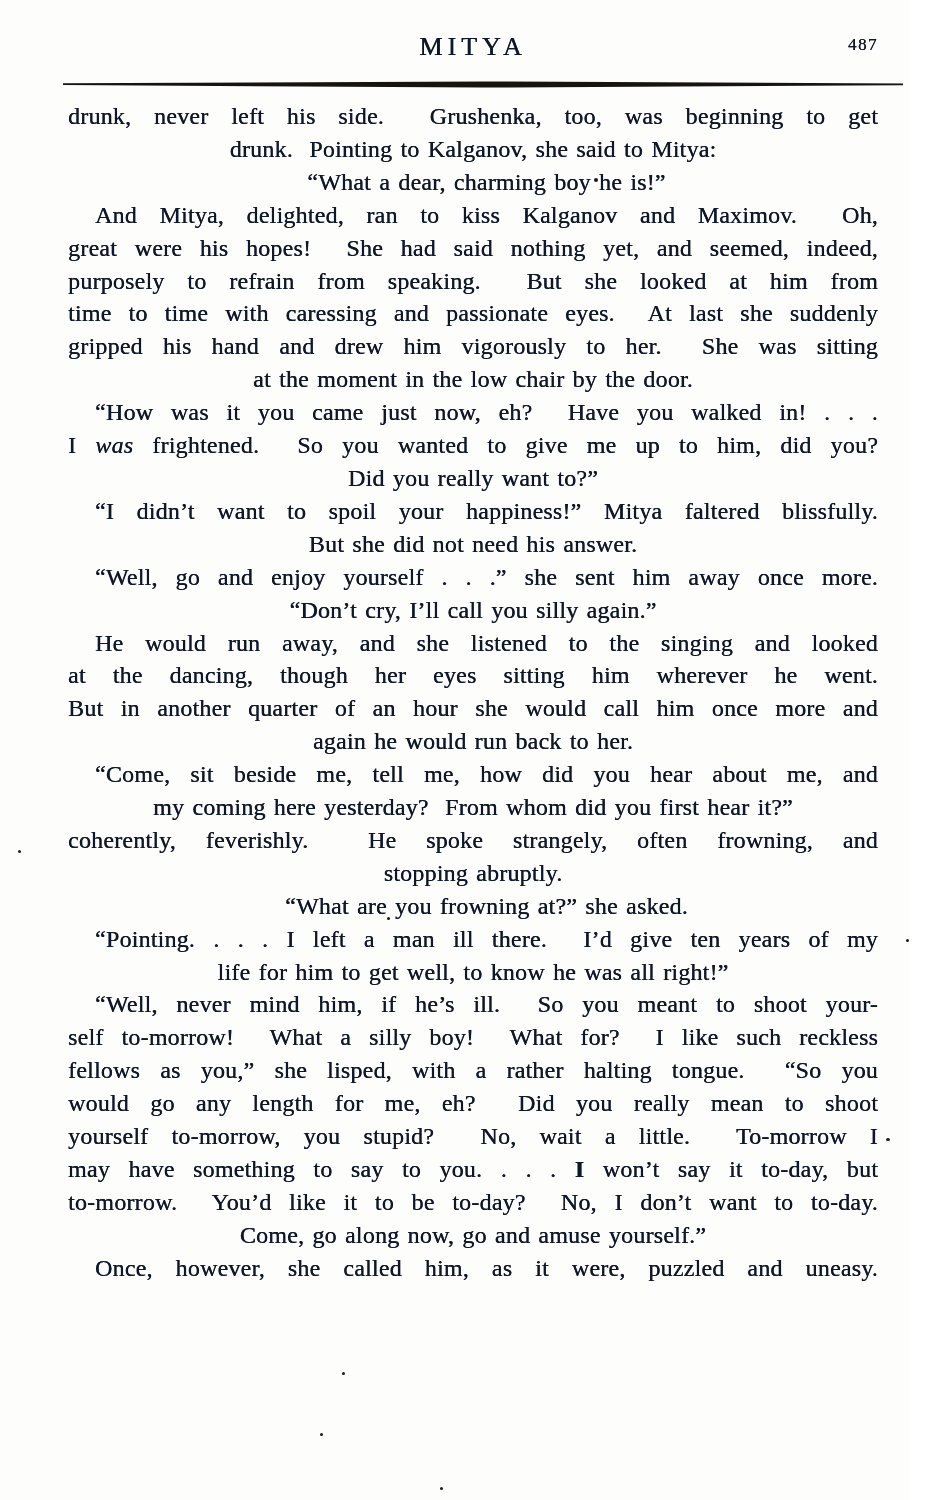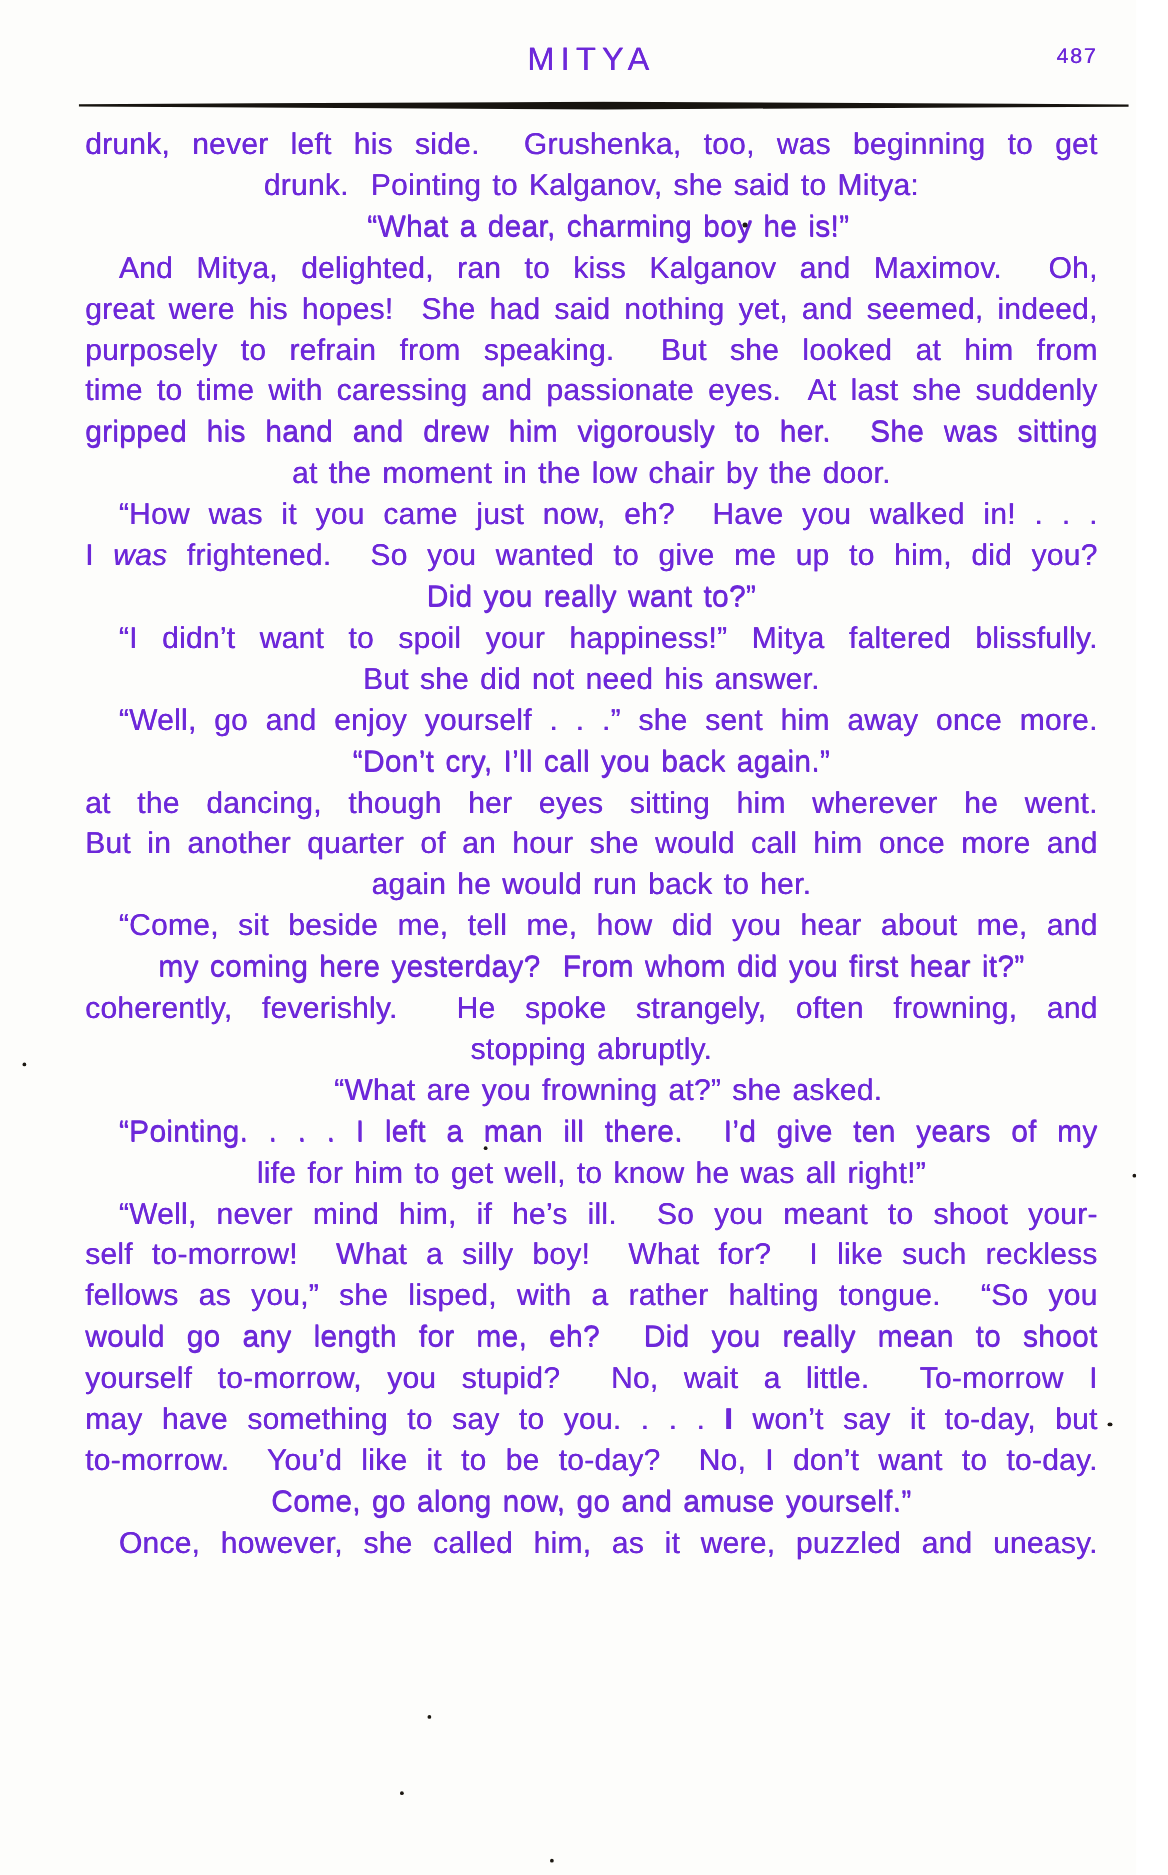--- a/index.html
+++ b/index.html
@@ -2,22 +2,22 @@
 <html><head>
 <meta charset="utf-8">
 <style>
   html, body { margin: 0; padding: 0; background: #ffffff; }
   .page {
     position: relative;
     width: 909px;
     height: 1500px;
     background: #fdfdfb;
     overflow: hidden;
-    font-family: Liberation Sans, sans-serif;
-    color: #6d28d9;
+    font-family: Liberation Serif, serif;
+    color: #0f172a;
   }
   .running-head {
     position: absolute;
     left: 68px;
     top: 32px;
     width: 810px;
     height: 42px;
   }
   .chapter-title {
     position: absolute;
@@ -92,21 +92,22 @@
       <div class="line just">purposely to refrain from speaking.  But she looked at him from</div>
       <div class="line just">time to time with caressing and passionate eyes.  At last she suddenly</div>
       <div class="line just">gripped his hand and drew him vigorously to her.  She was sitting</div>
       <div class="line">at the moment in the low chair by the door.</div>
       <div class="line indent just">“How was it you came just now, eh?  Have you walked in! . . .</div>
       <div class="line just">I <span class="italic">was</span> frightened.  So you wanted to give me up to him, did you?</div>
       <div class="line">Did you really want to?”</div>
       <div class="line indent just">“I didn’t want to spoil your happiness!” Mitya faltered blissfully.</div>
       <div class="line">But she did not need his answer.</div>
       <div class="line indent just">“Well, go and enjoy yourself . . .” she sent him away once more.</div>
-      <div class="line">“Don’t cry, I’ll call you back again.”</div>
+      <div class="line">“Don’t cry, I’ll call you silly again.”</div>
+      <div class="line indent just">He would run away, and she listened to the singing and looked</div>
       <div class="line just">at the dancing, though her eyes sitting him wherever he went.</div>
       <div class="line just">But in another quarter of an hour she would call him once more and</div>
       <div class="line">again he would run back to her.</div>
       <div class="line indent just">“Come, sit beside me, tell me, how did you hear about me, and</div>
       <div class="line">my coming here yesterday?  From whom did you first hear it?”</div>
       <div class="line just">coherently, feverishly.  He spoke strangely, often frowning, and</div>
       <div class="line">stopping abruptly.</div>
       <div class="line indent">“What are you frowning at?” she asked.</div>
       <div class="line indent just">“Pointing. . . . I left a man ill there.  I’d give ten years of my</div>
       <div class="line">life for him to get well, to know he was all right!”</div>

